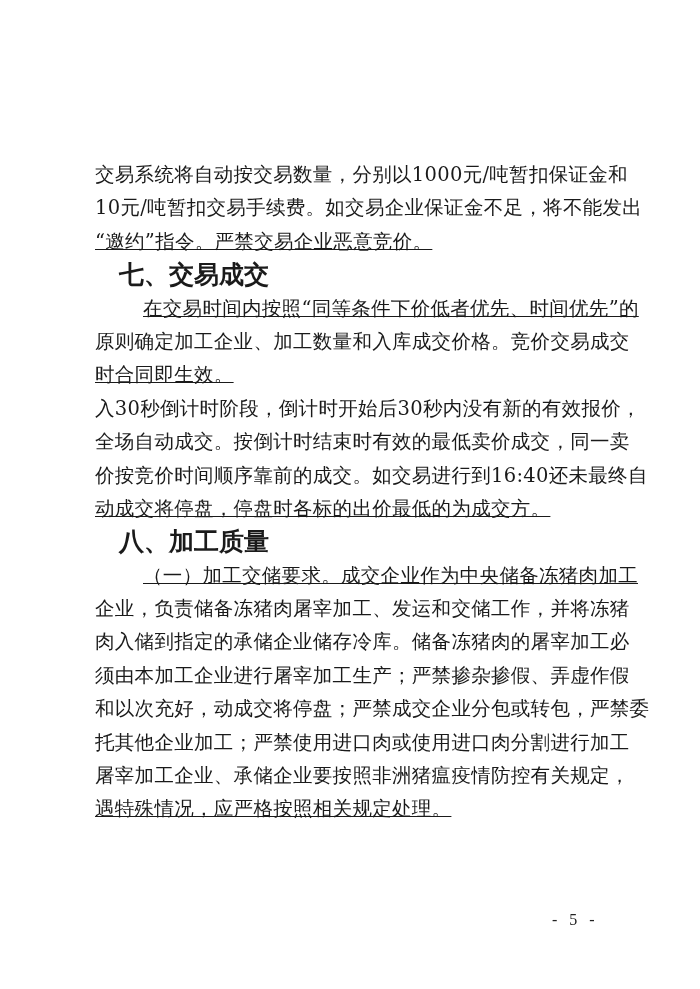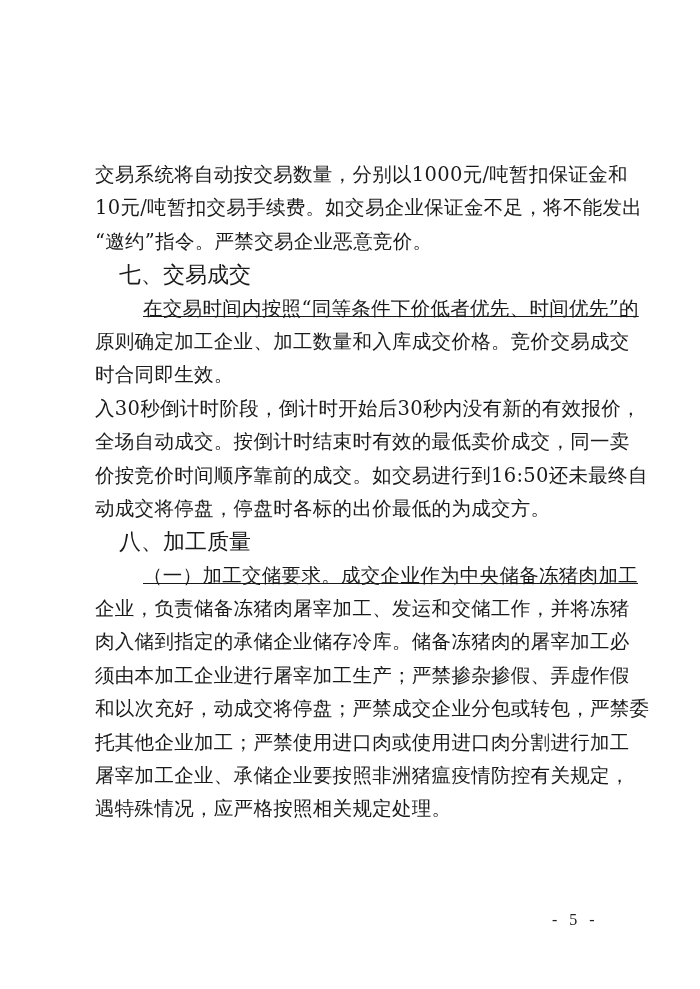--- a/index.html
+++ b/index.html
@@ -1,24 +1,24 @@
 <!DOCTYPE html>
 <html><head>
 <meta charset="utf-8">
 <style>
   html, body { margin:0; padding:0; }
   body { width:700px; height:989px; background:#ffffff; position:relative; overflow:hidden;
          font-family:"DejaVu Serif","Liberation Serif",serif; color:#1a1a1a; }
   .page { position:absolute; left:95px; top:112px; width:508px;margin-top:46px; }
   .line { height:33.4px; line-height:33.4px; font-size:19.5px; white-space:nowrap;
           text-align:justify; text-align-last:justify; letter-spacing:0.3px; }
-  .line.last { text-align-last:left; }
+  .line.last { text-align-last:left;text-decoration:underline; }
   .indent { padding-left:48px;text-decoration:underline; }
-  .heading { font-family:"DejaVu Sans","Liberation Sans",sans-serif; font-weight:normal;
-             font-size:22px; height:33.4px; line-height:33.4px; padding-left:24px; }
+  .heading { font-family:"DejaVu Sans","Liberation Sans",sans-serif; font-weight:bold;
+             font-size:25px; height:33.4px; line-height:33.4px; padding-left:24px; }
   .page-number { position:absolute; top:911px; left:552px; font-size:16px;
                  font-family:"Liberation Serif",serif; color:#222; letter-spacing:4px; }
 </style>
 </head>
 <body>
 
 <div class="page">
 
   <div>
     <div class="line">交易系统将自动按交易数量，分别以1000元/吨暂扣保证金和</div>
@@ -30,21 +30,21 @@
 
   <div>
     <div class="line indent">在交易时间内按照“同等条件下价低者优先、时间优先”的</div>
     <div class="line">原则确定加工企业、加工数量和入库成交价格。竞价交易成交</div>
     <div class="line last">时合同即生效。</div>
   </div>
 
   <div>
     <div class="line">入30秒倒计时阶段，倒计时开始后30秒内没有新的有效报价，</div>
     <div class="line">全场自动成交。按倒计时结束时有效的最低卖价成交，同一卖</div>
-    <div class="line">价按竞价时间顺序靠前的成交。如交易进行到16:50还未最终自</div>
+    <div class="line">价按竞价时间顺序靠前的成交。如交易进行到16:40还未最终自</div>
     <div class="line last">动成交将停盘，停盘时各标的出价最低的为成交方。</div>
   </div>
 
   <div class="heading">八、加工质量</div>
 
   <div>
     <div class="line indent">（一）加工交储要求。成交企业作为中央储备冻猪肉加工</div>
     <div class="line">企业，负责储备冻猪肉屠宰加工、发运和交储工作，并将冻猪</div>
     <div class="line">肉入储到指定的承储企业储存冷库。储备冻猪肉的屠宰加工必</div>
     <div class="line">须由本加工企业进行屠宰加工生产；严禁掺杂掺假、弄虚作假</div>

